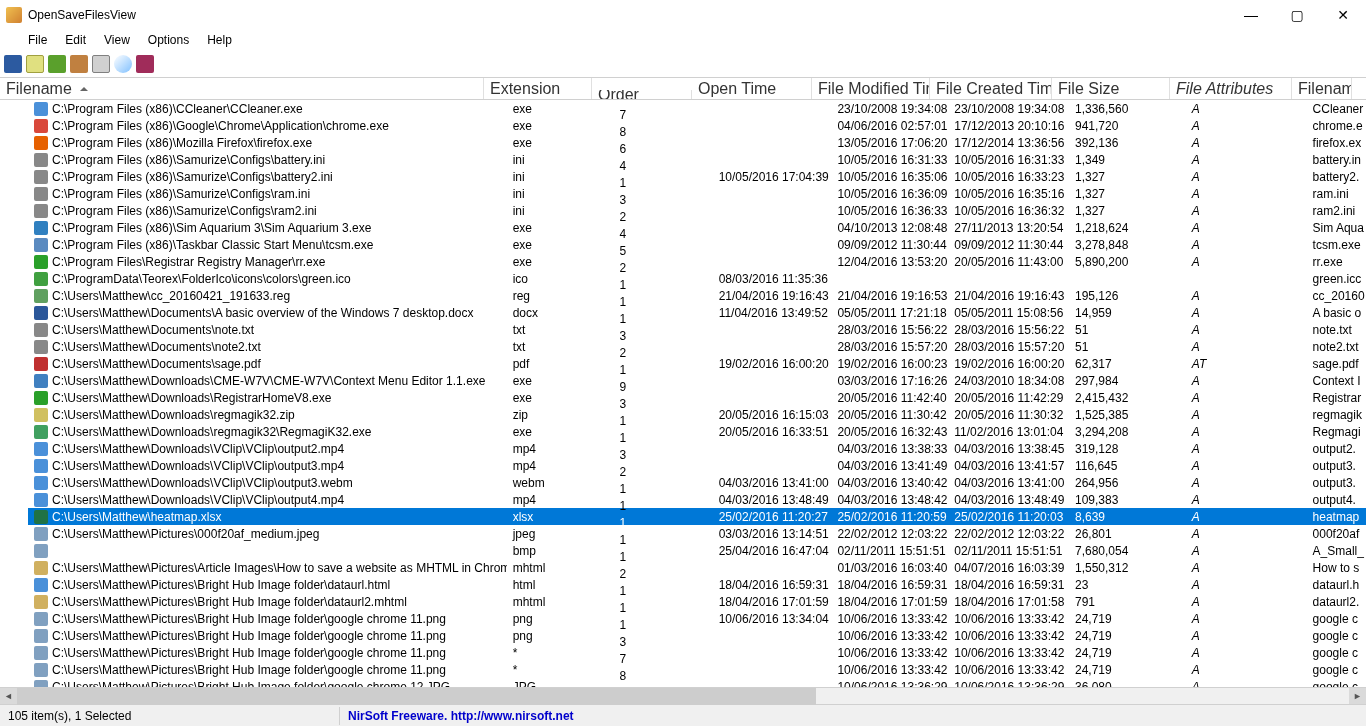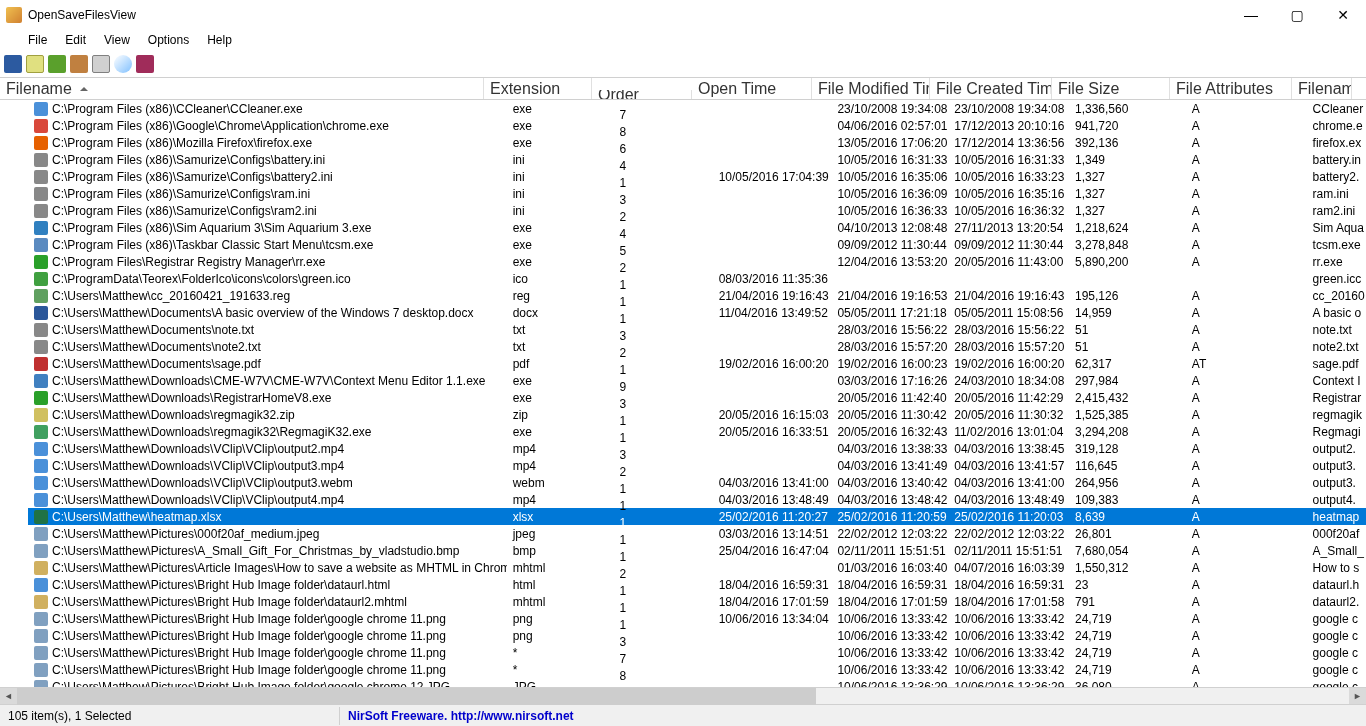--- a/index.html
+++ b/index.html
@@ -30,21 +30,21 @@
 .cell { padding: 0 6px; font-size: 12px; overflow: hidden; white-space: nowrap; text-overflow: clip; display: flex; align-items: center; }
 .cell.fname { gap: 4px; }
 .file-icon { width: 14px; height: 14px; flex-shrink: 0; border-radius: 2px; }
 .c-fname { width: 484px; }
 .c-ext { width: 108px; }
 .c-ord { width: 100px; margin-top: 12px; }
 .c-open { width: 120px; }
 .c-mod { width: 118px; }
 .c-crt { width: 122px; }
 .c-size { width: 118px; }
-.c-attr { width: 122px; }
+.c-attr { width: 122px; font-style: italic; }
 .c-fn2 { width: 60px; }
 .hscroll { height: 17px; background: #f0f0f0; display: flex; align-items: center; border-top: 1px solid #d0d0d0; }
 .hscroll .arrow { width: 17px; height: 17px; background: #dadada; display: flex; align-items: center; justify-content: center; font-size: 9px; color: #555; }
 .hscroll .track { flex: 1; height: 17px; position: relative; }
 .hscroll .thumb { position: absolute; left: 0; width: 60%; height: 100%; background: #cdcdcd; }
 .statusbar { height: 22px; display: flex; align-items: center; border-top: 1px solid #d0d0d0; background: #f0f0f0; }
 .status-cell { padding: 2px 8px; font-size: 12px; border-right: 1px solid #d0d0d0; }
 .status-cell.link { color: #0000cc; font-weight: bold; border-right: none; flex: 1; }
 </style>
 </head>
@@ -451,21 +451,20 @@
         <div class="cell c-open">03/03/2016 13:14:51</div>
         <div class="cell c-mod">22/02/2012 12:03:22</div>
         <div class="cell c-crt">22/02/2012 12:03:22</div>
         <div class="cell c-size">26,801</div>
         <div class="cell c-attr">A</div>
         <div class="cell c-fn2">000f20af</div>
       </div>
       <div class="row">
         <div class="cell c-fname fname">
           <div class="file-icon" style="background: rgb(128, 160, 192);"></div>
-          <span>C:\Users\Matthew\Pictures\A_Small_Gift_For_Christmas_by_vladstudio.bmp</span>
         </div>
         <div class="cell c-ext">bmp</div>
         <div class="cell c-ord">1</div>
         <div class="cell c-open">25/04/2016 16:47:04</div>
         <div class="cell c-mod">02/11/2011 15:51:51</div>
         <div class="cell c-crt">02/11/2011 15:51:51</div>
         <div class="cell c-size">7,680,054</div>
         <div class="cell c-attr">A</div>
         <div class="cell c-fn2">A_Small_</div>
       </div>

